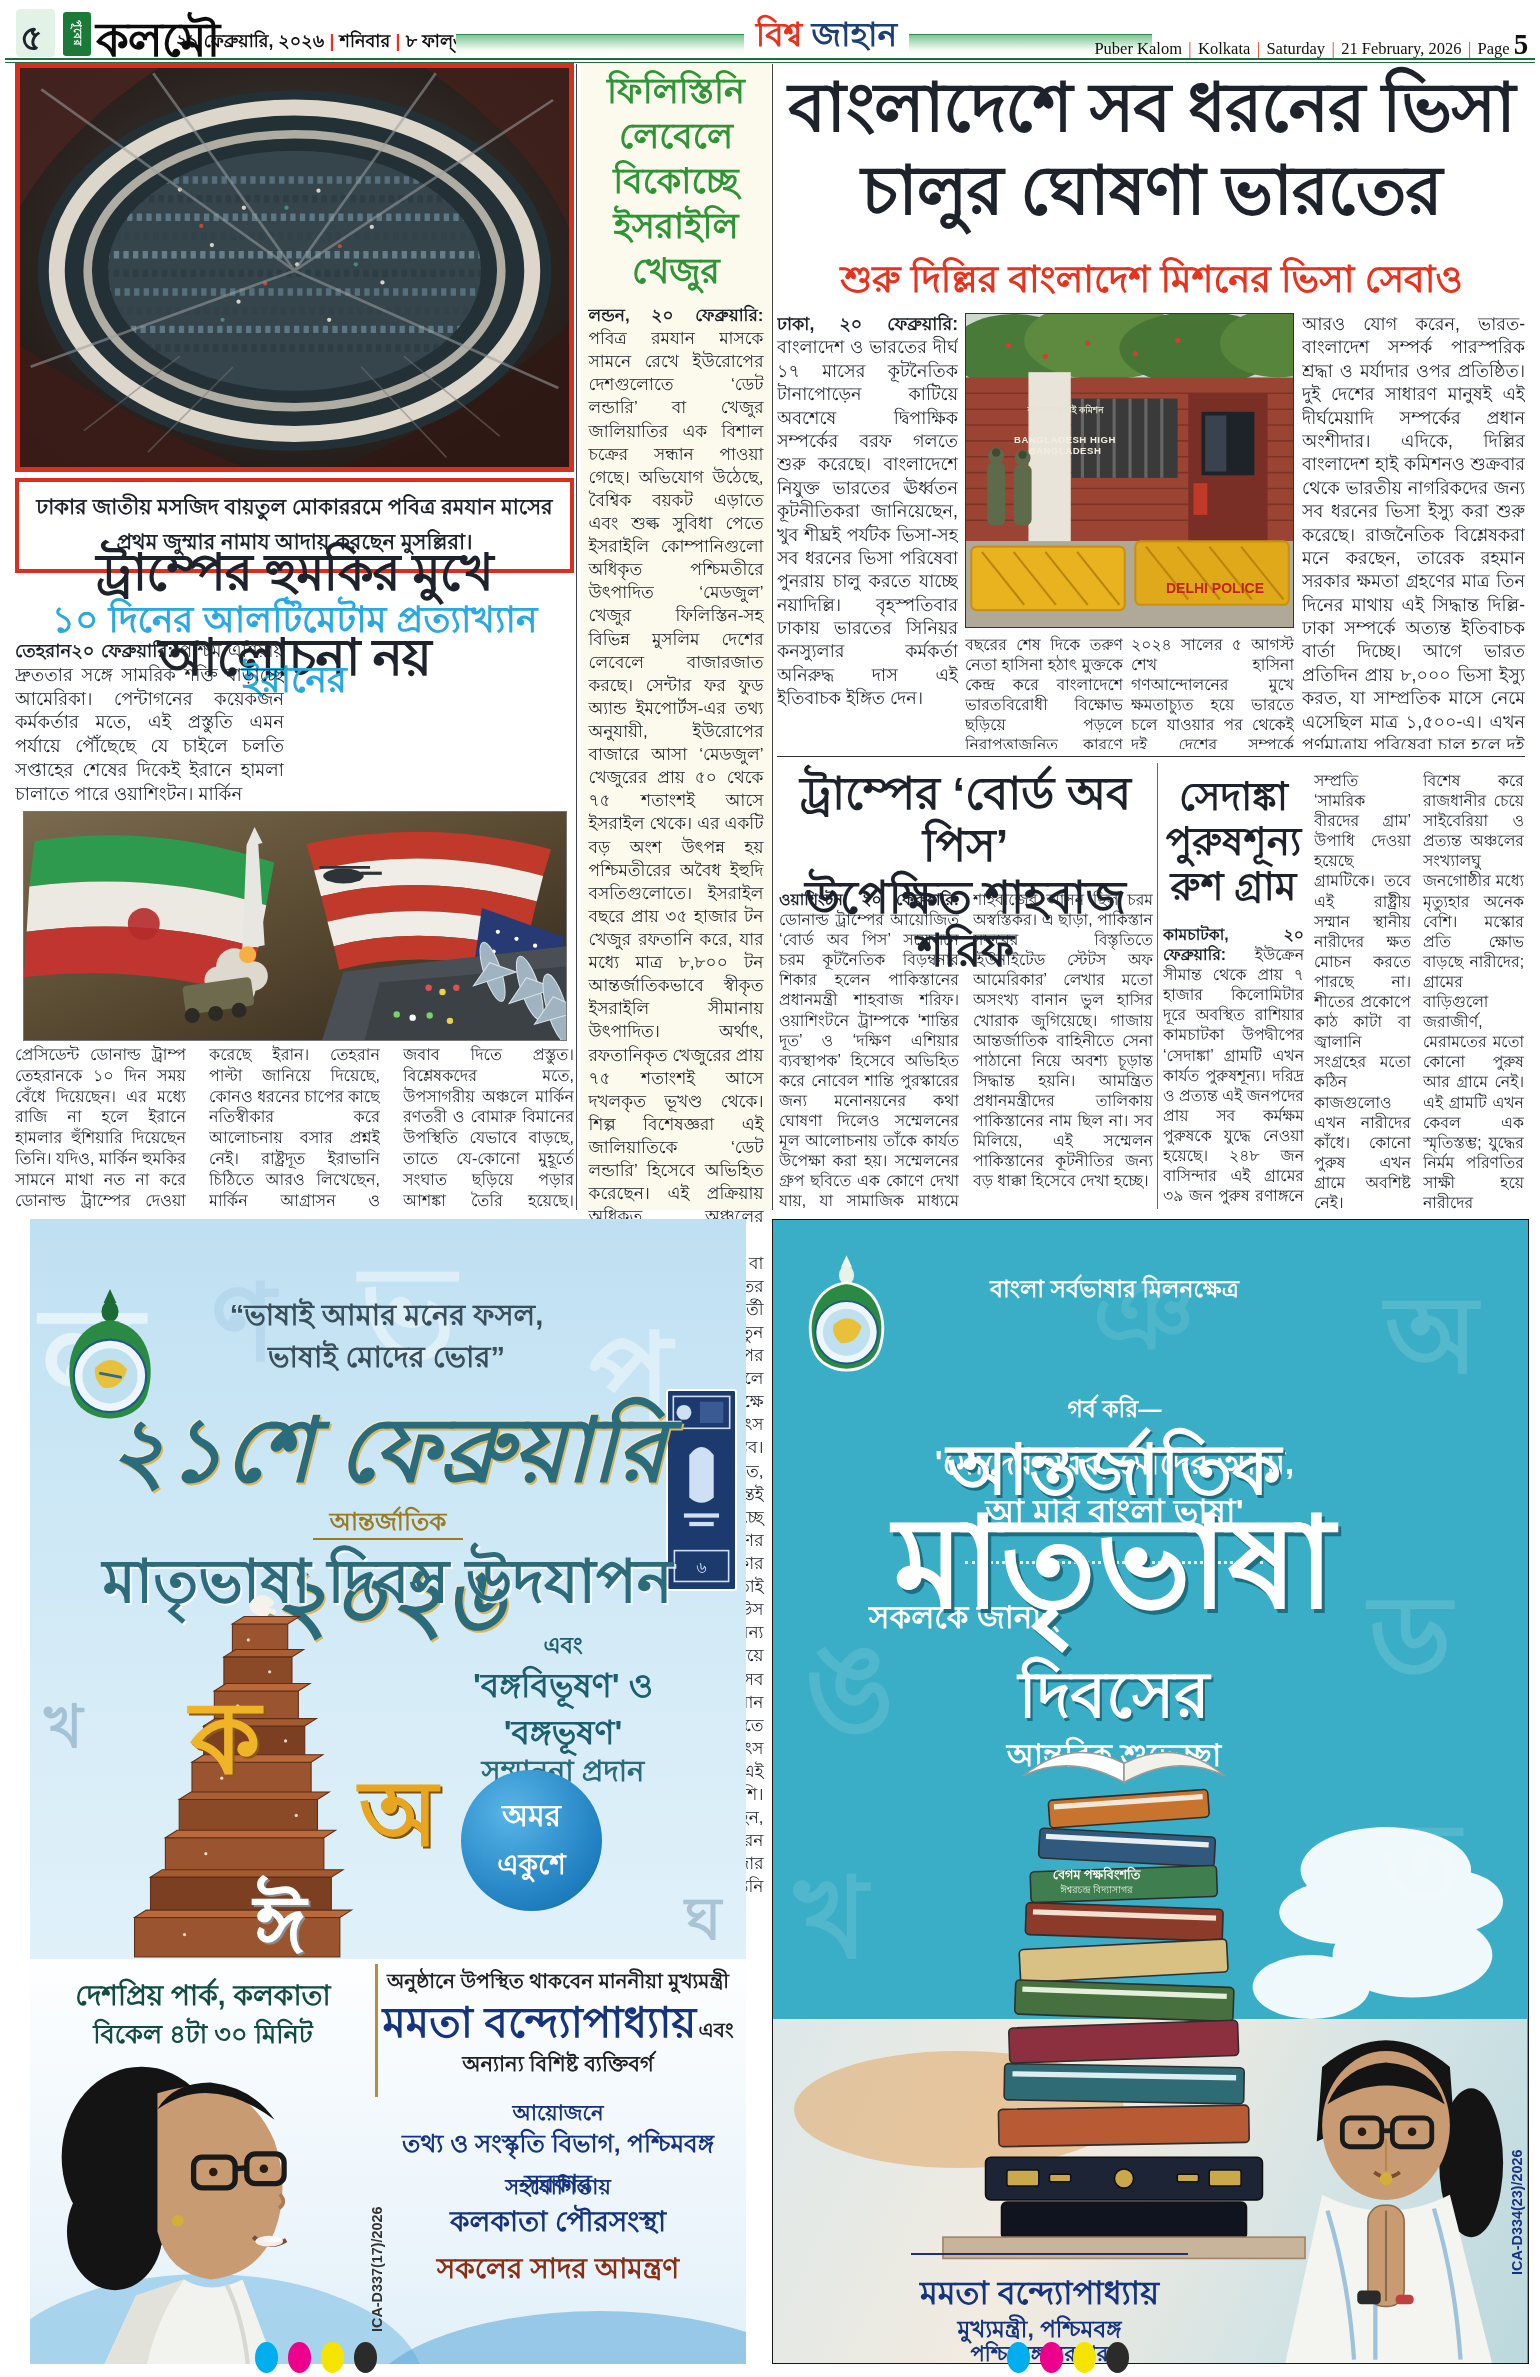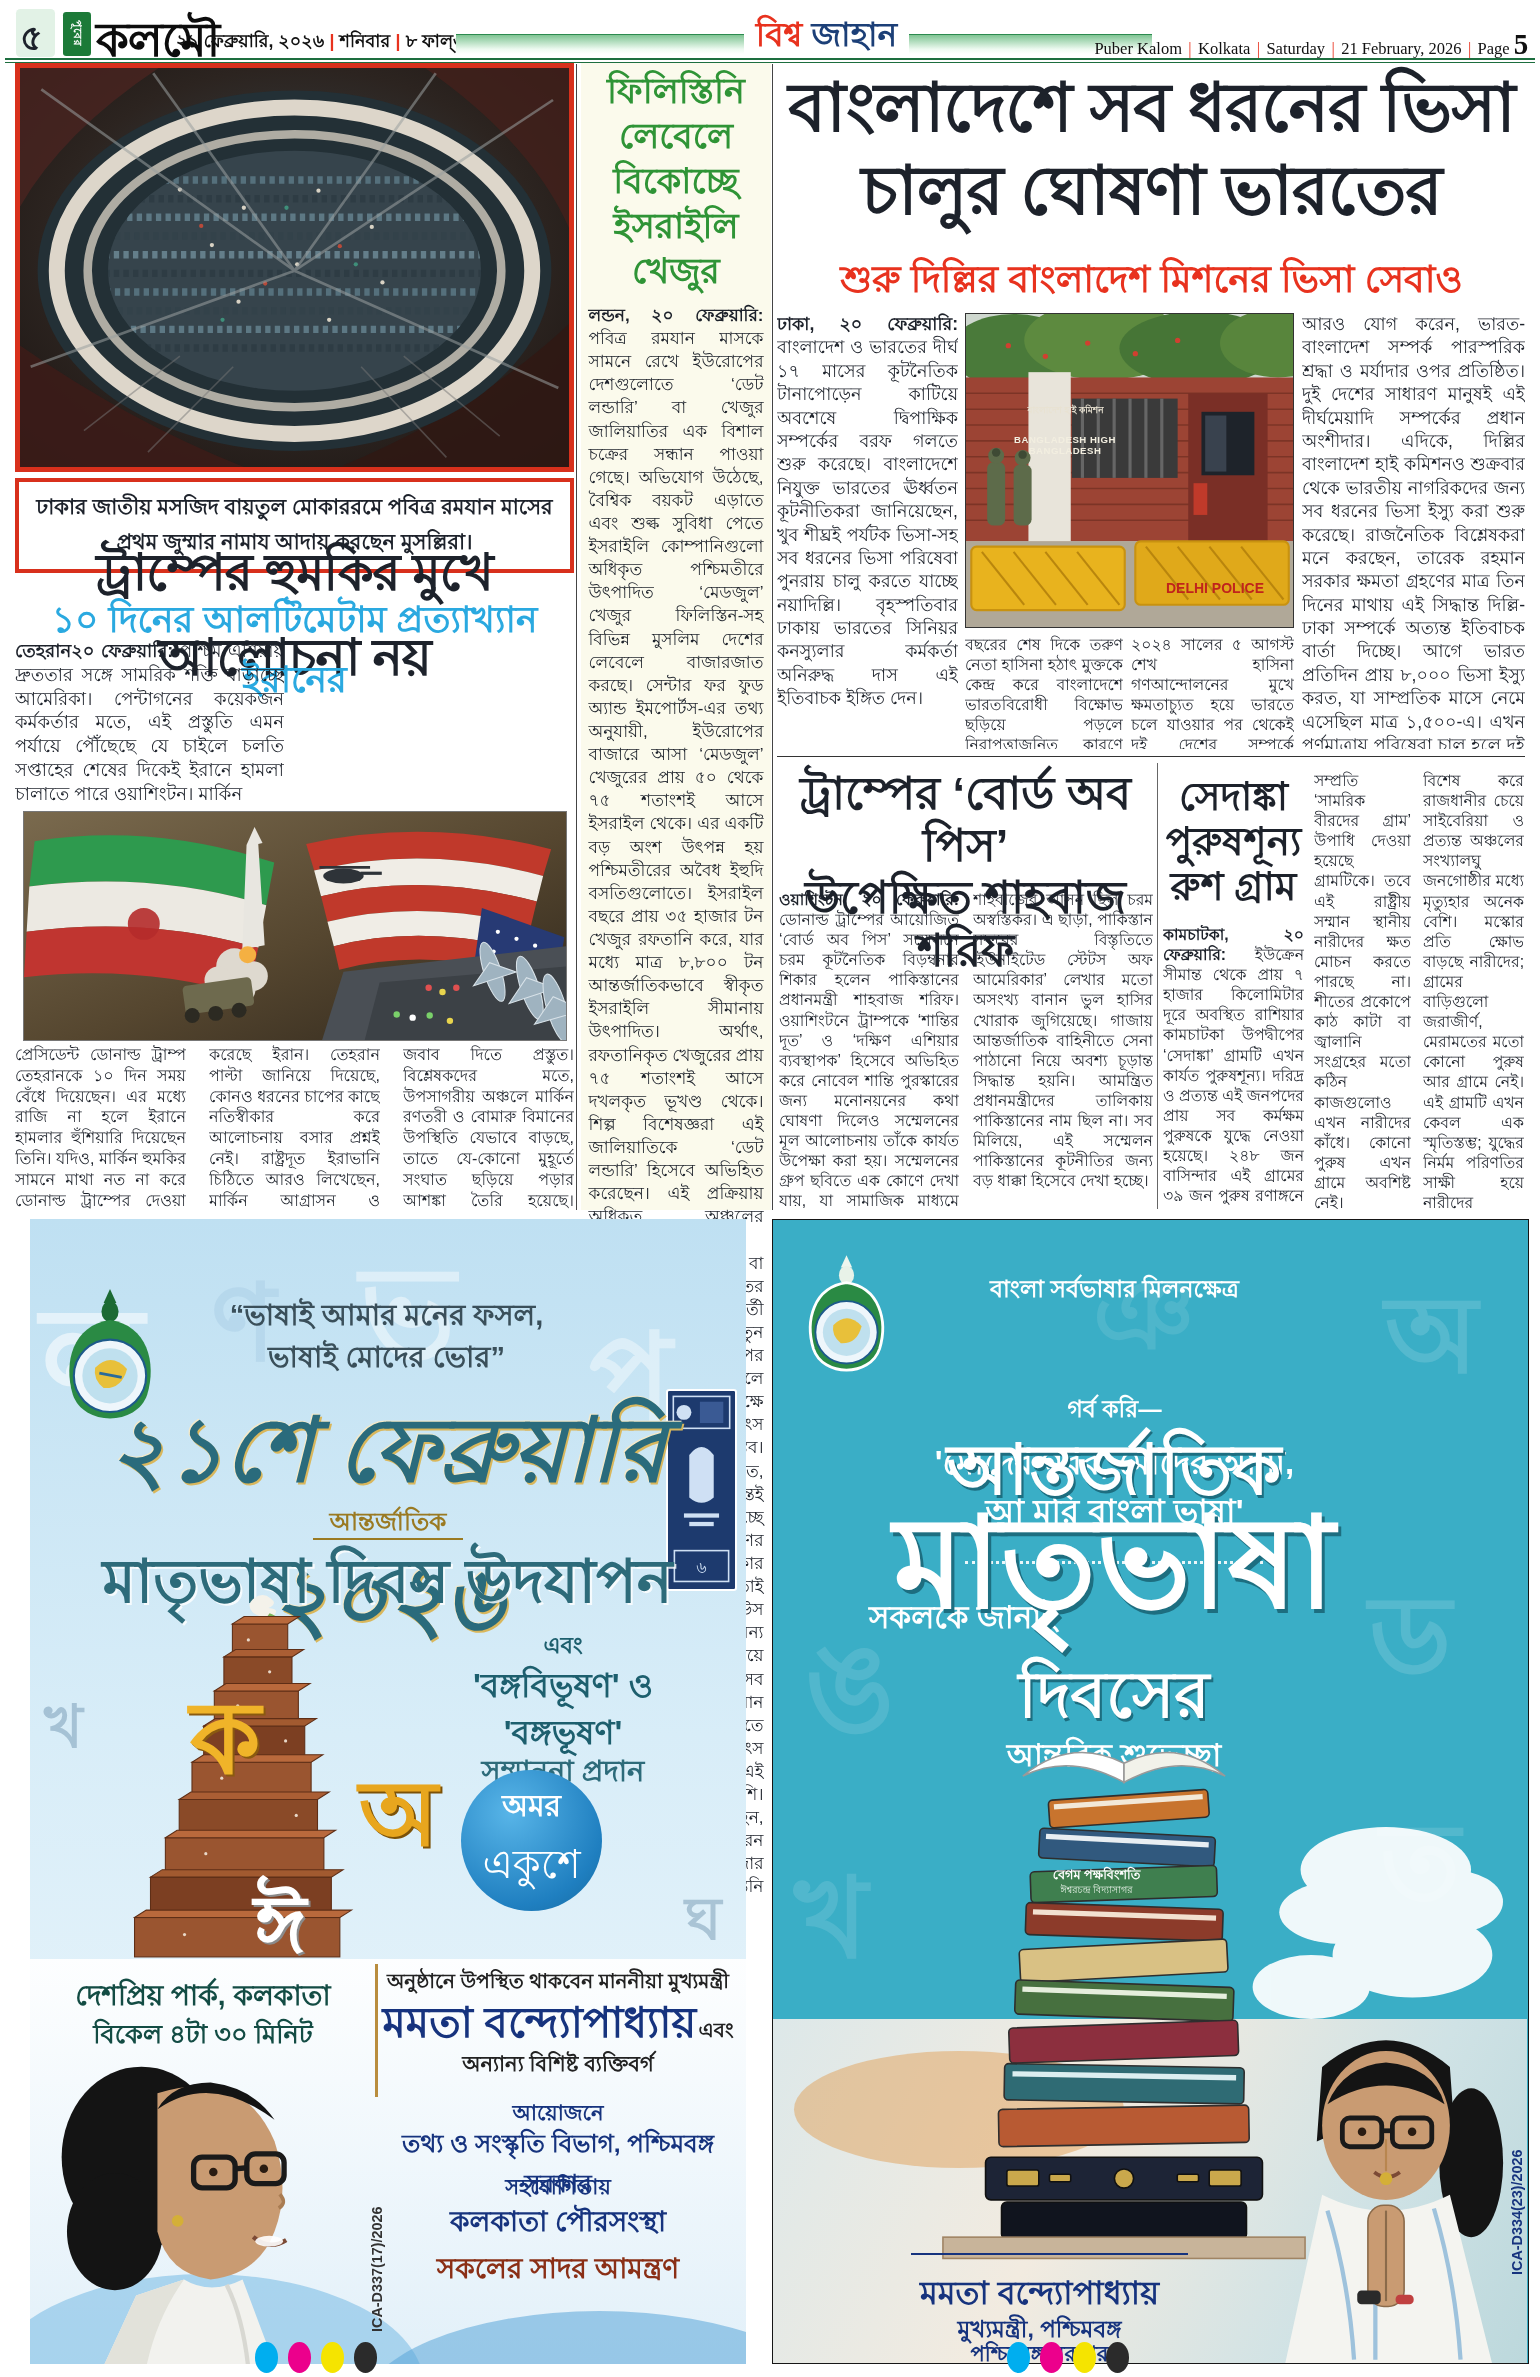--- a/index.html
+++ b/index.html
@@ -482,21 +482,21 @@
     <span class="mon-letter" style="left:224px;top:666px;font-size:80px;color:#ffffff;text-shadow:2.1px 2.1px 0 #8a8a8a;">ঈ</span>
     <span class="mon-letter" style="left:14px;top:479px;font-size:59px;color:rgba(90,130,160,0.4);">খ</span>
     <span class="mon-letter" style="left:655px;top:671px;font-size:59px;color:rgba(90,130,160,0.4);">ঘ</span>
 
     <div class="abs adL-right" style="top:409px;font-size:22.4px;font-weight:800;">এবং</div>
     <div class="abs adL-right" style="top:441px;font-size:33px;font-weight:900;">'বঙ্গবিভূষণ' ও</div>
     <div class="abs adL-right" style="top:488px;font-size:33px;font-weight:900;">'বঙ্গভূষণ'</div>
     <div class="abs adL-right" style="top:529px;font-size:29px;font-weight:900;color:#2d6b7a;">সম্মাননা প্রদান</div>
     <div class="abs badge">
       <div style="font-size:30px;font-weight:800;">অমর</div>
-      <div style="font-size:40px;font-weight:400;">একুশে</div>
+      <div style="font-size:28px;font-weight:700;">একুশে</div>
     </div>
 
     <div class="abs" style="left:0;top:740px;width:716px;height:405px;background:linear-gradient(#ffffffee,#e2f0f9);"></div>
     <div class="abs" style="left:-43px;top:1055px;width:437px;height:224px;border-radius:50%;background:#8fc6e8;opacity:.7;"></div>
     <div class="abs" style="left:330px;top:1092px;width:479px;height:202px;border-radius:50%;background:#5aa6d8;opacity:.55;"></div>
 
     <div class="abs adL-venue" style="top:755px;font-size:28px;">দেশপ্রিয় পার্ক, কলকাতা</div>
     <div class="abs adL-venue" style="top:796px;font-size:25.6px;">বিকেল ৪টা ৩০ মিনিট</div>
     <div class="abs goldline"></div>
     <div class="abs adL-pres" style="top:747px;font-size:20px;font-weight:800;">অনুষ্ঠানে উপস্থিত থাকবেন মাননীয়া মুখ্যমন্ত্রী</div>

